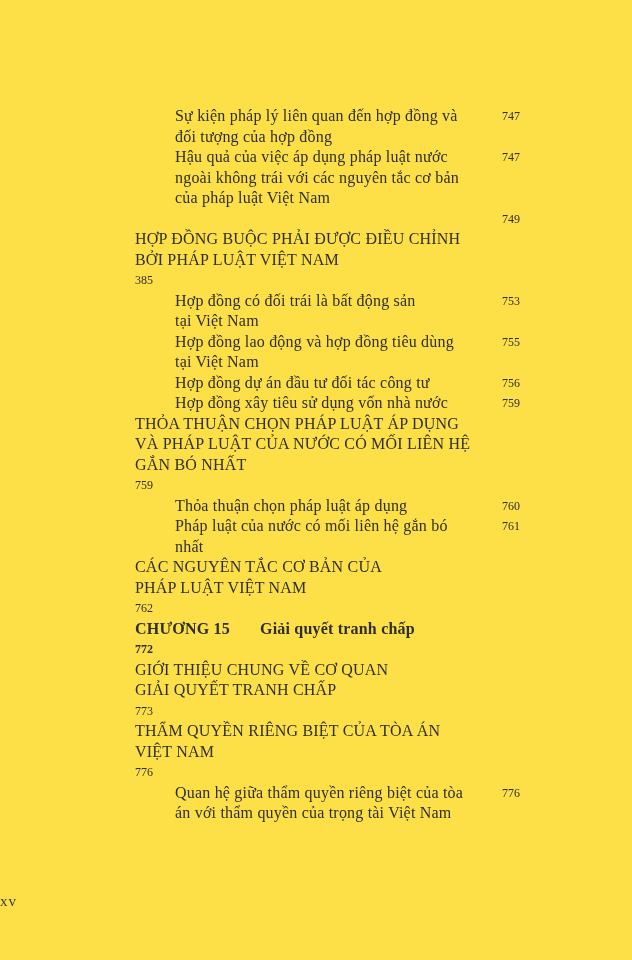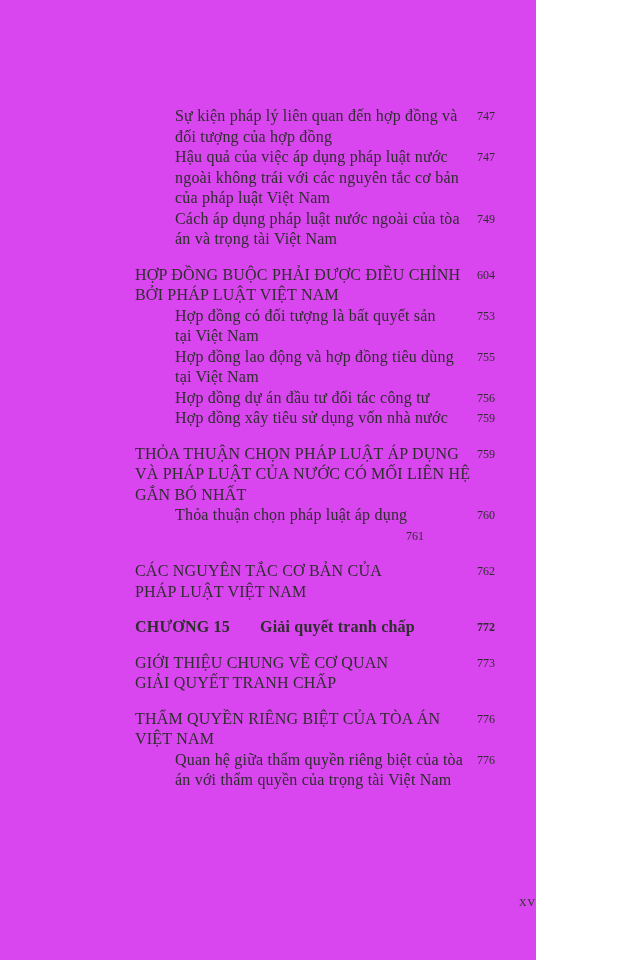--- a/index.html
+++ b/index.html
@@ -1,39 +1,39 @@
 <!DOCTYPE html>
 <html lang="vi"><head>
 <meta charset="utf-8">
 <style>
   html, body {
     margin: 0;
     padding: 0;
   }
   .page {
     position: relative;
-    width: 536px;
+    width: 632px;
     height: 960px;
-    background: #d946ef;
+    background: #fde047;
     font-family: "Liberation Serif", "DejaVu Serif", serif;
     color: #2e2e2e;
     overflow: hidden;
   }
   .toc {
     position: absolute;
     top: 106px;
     left: 135px;
     right: 112px;
   }
   .entry {
     display: flex;
     align-items: flex-start;
   }
   .entry.gap {
-    margin-top: 15px;
+    flex-direction: column;
   }
   .entry-text {
     flex: none;
     width: 342px;
     white-space: pre;
     font-size: 16px;
     line-height: 20.5px;
     letter-spacing: 0.2px;
   }
   .entry.sub .entry-text {
@@ -54,21 +54,21 @@
   }
   .ch-label {
     margin-right: 30px;
     text-align: right;
   }
   .footer {
     position: absolute;
     left: 0;
     right: 0;
     bottom: 50px;
-    text-align: right;
+    text-align: left;
     font-size: 15px;
     color: #3a3a3a;
     letter-spacing: 1px;
   }
 </style>
 </head>
 <body>
 
 <div class="page">
   <main class="toc" id="toc">
@@ -77,31 +77,29 @@
 đối tượng của hợp đồng</div>
     <div class="entry-page">747</div>
   </div>
       <div class="entry sub">
     <div class="entry-text">Hậu quả của việc áp dụng pháp luật nước
 ngoài không trái với các nguyên tắc cơ bản
 của pháp luật Việt Nam</div>
     <div class="entry-page">747</div>
   </div>
       <div class="entry sub">
-    <div class="entry-text">Cách áp dụng pháp luật nước ngoài của tòa
-án và trọng tài Việt Nam</div>
     <div class="entry-page">749</div>
   </div>
       <div class="entry section gap">
     <div class="entry-text">HỢP ĐỒNG BUỘC PHẢI ĐƯỢC ĐIỀU CHỈNH
 BỞI PHÁP LUẬT VIỆT NAM</div>
-    <div class="entry-page">604</div>
+    <div class="entry-page">385</div>
   </div>
       <div class="entry sub">
-    <div class="entry-text">Hợp đồng có đối tượng là bất quyết sản
+    <div class="entry-text">Hợp đồng có đối trái là bất động sản
 tại Việt Nam</div>
     <div class="entry-page">753</div>
   </div>
       <div class="entry sub">
     <div class="entry-text">Hợp đồng lao động và hợp đồng tiêu dùng
 tại Việt Nam</div>
     <div class="entry-page">755</div>
   </div>
       <div class="entry sub">
     <div class="entry-text">Hợp đồng dự án đầu tư đối tác công tư</div>
@@ -115,20 +113,22 @@
     <div class="entry-text">THỎA THUẬN CHỌN PHÁP LUẬT ÁP DỤNG
 VÀ PHÁP LUẬT CỦA NƯỚC CÓ MỐI LIÊN HỆ
 GẮN BÓ NHẤT</div>
     <div class="entry-page">759</div>
   </div>
       <div class="entry sub">
     <div class="entry-text">Thỏa thuận chọn pháp luật áp dụng</div>
     <div class="entry-page">760</div>
   </div>
       <div class="entry sub">
+    <div class="entry-text">Pháp luật của nước có mối liên hệ gắn bó
+nhất</div>
     <div class="entry-page">761</div>
   </div>
       <div class="entry section gap">
     <div class="entry-text">CÁC NGUYÊN TẮC CƠ BẢN CỦA
 PHÁP LUẬT VIỆT NAM</div>
     <div class="entry-page">762</div>
   </div>
       <div class="entry chapter gap">
     <div class="entry-text"><span class="ch-label">CHƯƠNG 15</span><span>Giải quyết tranh chấp</span></div>
     <div class="entry-page">772</div>

